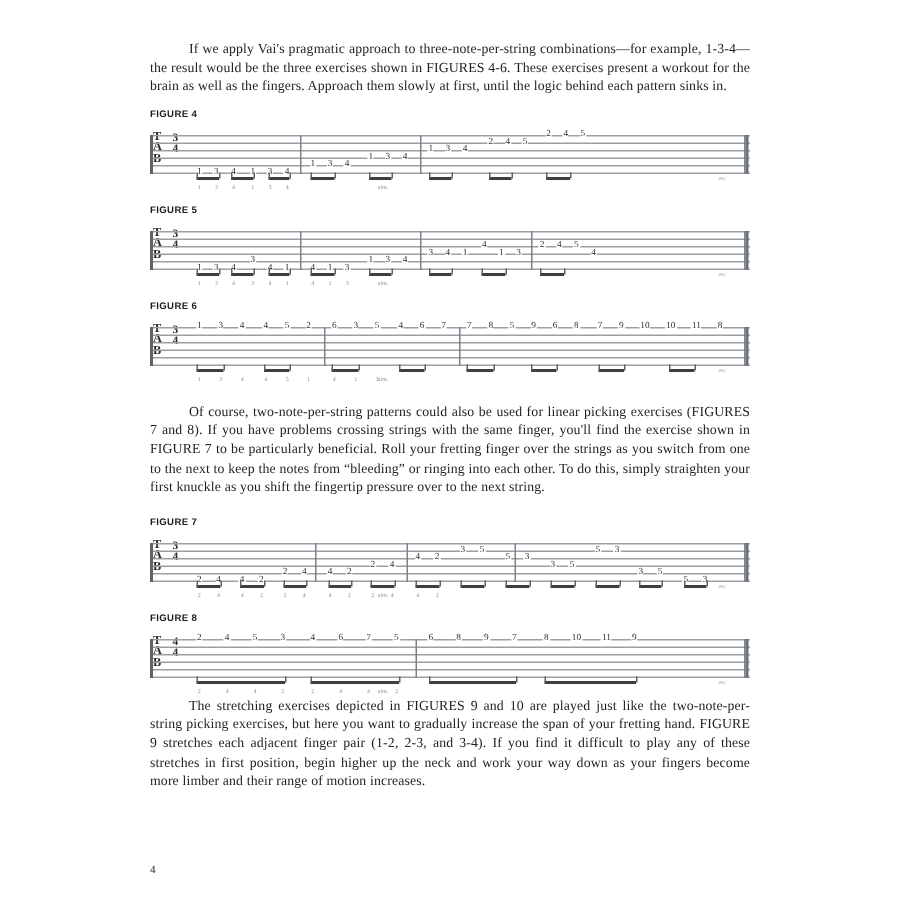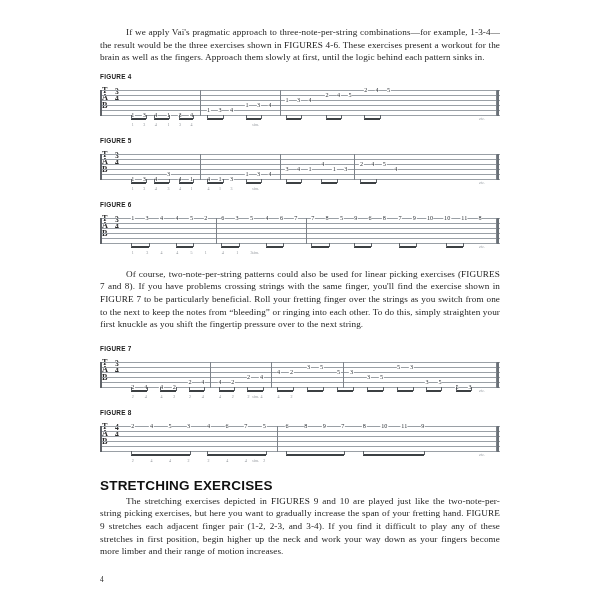--- a/index.html
+++ b/index.html
@@ -622,19 +622,18 @@
         <div class="stem" style="left: 185.714px; top: 33px;"></div>
         <div class="stem" style="left: 244.286px; top: 33px;"></div>
         <div class="beam" style="left: 262.857px; top: 36px; width: 61.4286px;"></div>
         <div class="stem" style="left: 262.857px; top: 33px;"></div>
         <div class="stem" style="left: 324.286px; top: 33px;"></div>
         <div class="simile" style="left: 152px; top: 40px;">sim.</div>
         <div class="etc" style="left: 379px; top: 34px;">etc.</div>
       </div>
   </div>
 
-  <h2 class="section-head" style="margin-top:14px">STRETCHING EXERCISES</h2>
 
   <p class="para">The stretching exercises depicted in FIGURES 9 and 10 are played just like the two-note-per-string picking exercises, but here you want to gradually increase the span of your fretting hand. FIGURE 9 stretches each adjacent finger pair (1-2, 2-3, and 3-4). If you find it difficult to play any of these stretches in first position, begin higher up the neck and work your way down as your fingers become more limber and their range of motion increases.</p>
 
   <div class="page-number">4</div>
 
 </div>
 
 </body></html>

